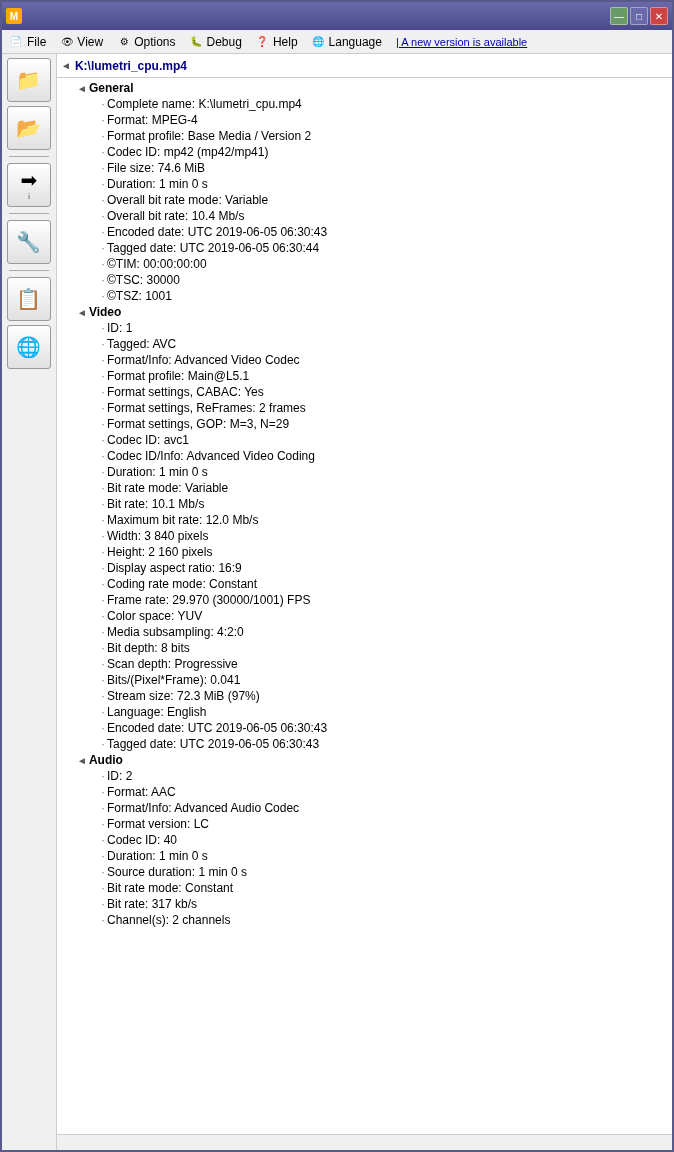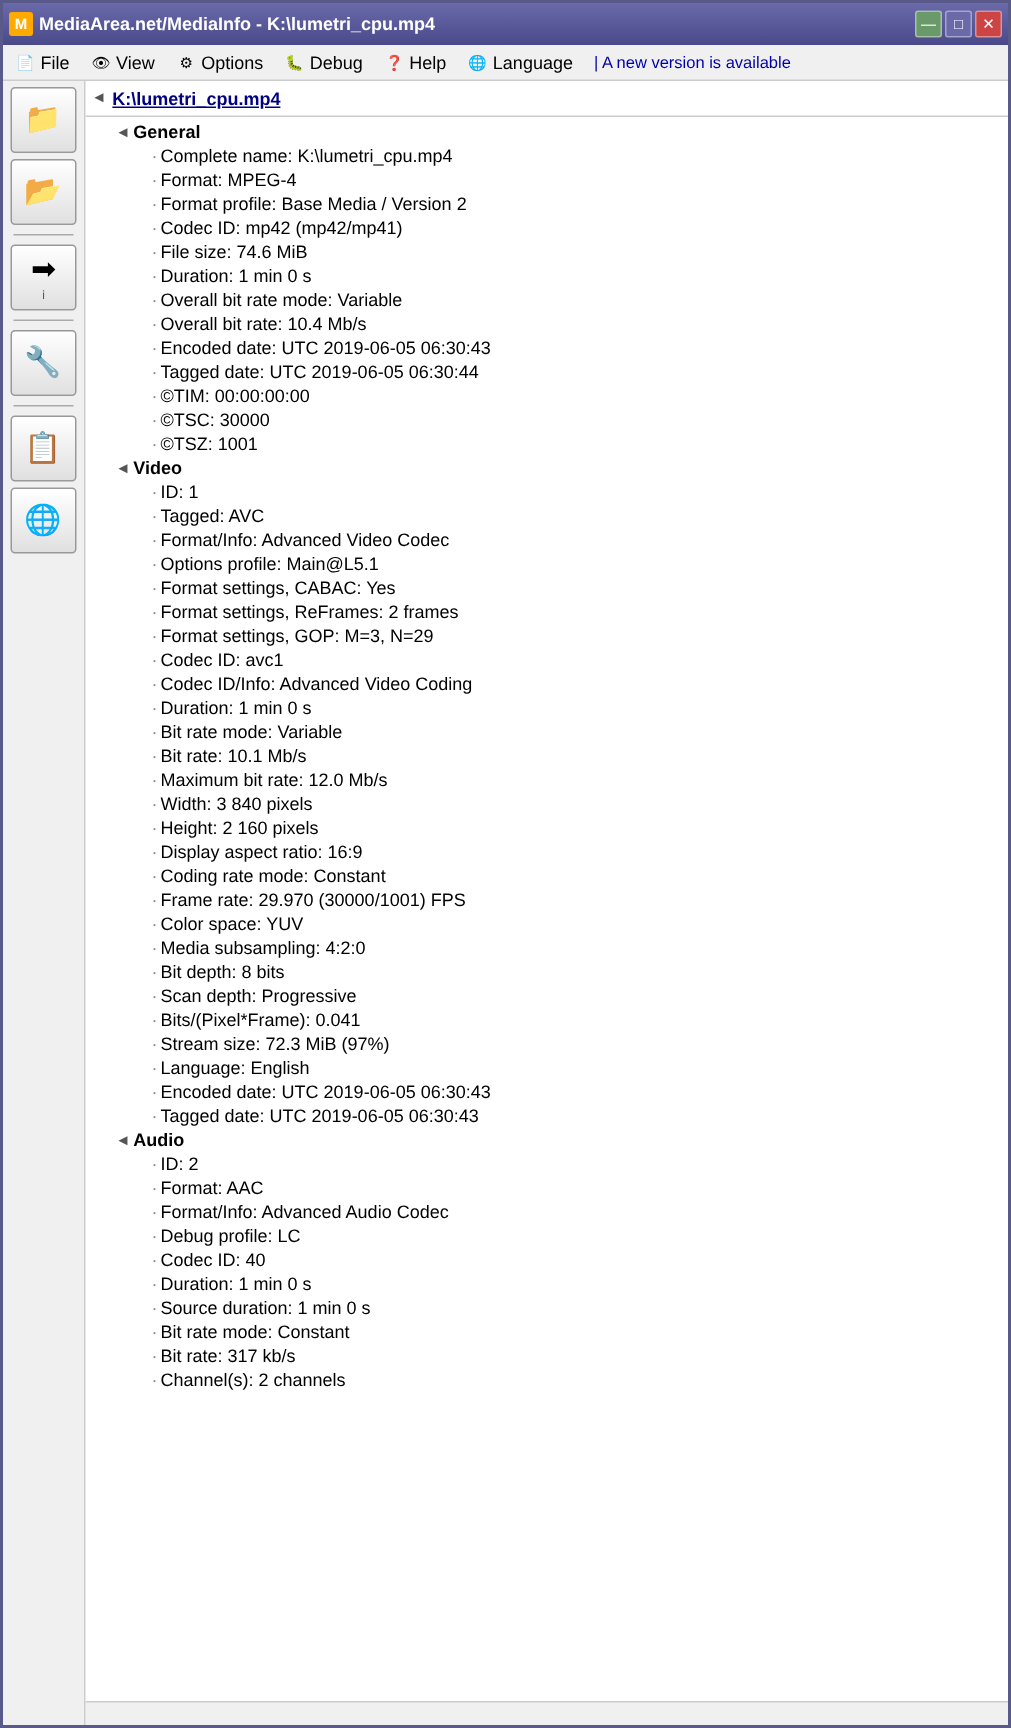--- a/index.html
+++ b/index.html
@@ -155,21 +155,20 @@
     }
     .path-arrow {
       color: #555;
       margin-right: 4px;
       font-size: 10px;
     }
     .path-text {
       font-size: 12px;
       color: #000080;
       font-weight: bold;
-      text-decoration: underline;
     }
     .tree-content {
       flex: 1;
       overflow-y: scroll;
       overflow-x: hidden;
       background: white;
       padding: 2px 0;
     }
     .tree-content::-webkit-scrollbar {
       width: 16px;
@@ -219,21 +218,20 @@
     }
   </style>
 </head>
 <body>
 
 <div class="window">
 
   <div class="title-bar">
     <div class="title-bar-left">
       <div class="title-icon">M</div>
-      <span class="title-text">MediaArea.net/MediaInfo - K:\lumetri_cpu.mp4</span>
     </div>
     <div class="title-bar-controls">
       <div class="title-btn minimize">—</div>
       <div class="title-btn maximize">□</div>
       <div class="title-btn close">✕</div>
     </div>
   </div>
 
   <div class="menu-bar">
     <div class="menu-item">
@@ -253,21 +251,21 @@
       <span>Debug</span>
     </div>
     <div class="menu-item">
       <span class="menu-icon">❓</span>
       <span>Help</span>
     </div>
     <div class="menu-item">
       <span class="menu-icon">🌐</span>
       <span>Language</span>
     </div>
-    <div class="menu-item" style="color:#0000aa; font-size:11px;">
+    <div class="menu-item" style="color:#0000aa; font-size:11px;text-decoration:underline;">
       <span>| A new version is available</span>
     </div>
   </div>
 
   <div class="content-area">
 
     <div class="sidebar">
       <div class="sidebar-btn">
         <span class="sidebar-icon">📁</span>
       </div>
@@ -375,21 +373,21 @@
             <div class="tree-item">
               <span class="tree-item-prefix">·</span>
               <span>Tagged: AVC</span>
             </div>
             <div class="tree-item">
               <span class="tree-item-prefix">·</span>
               <span>Format/Info: Advanced Video Codec</span>
             </div>
             <div class="tree-item">
               <span class="tree-item-prefix">·</span>
-              <span>Options profile: Main@L5.1</span>
+              <span>Format profile: Main@L5.1</span>
             </div>
             <div class="tree-item">
               <span class="tree-item-prefix">·</span>
               <span>Format settings, CABAC: Yes</span>
             </div>
             <div class="tree-item">
               <span class="tree-item-prefix">·</span>
               <span>Format settings, ReFrames: 2 frames</span>
             </div>
             <div class="tree-item">
@@ -492,21 +490,21 @@
             <div class="tree-item">
               <span class="tree-item-prefix">·</span>
               <span>Format: AAC</span>
             </div>
             <div class="tree-item">
               <span class="tree-item-prefix">·</span>
               <span>Format/Info: Advanced Audio Codec</span>
             </div>
             <div class="tree-item">
               <span class="tree-item-prefix">·</span>
-              <span>Debug profile: LC</span>
+              <span>Format version: LC</span>
             </div>
             <div class="tree-item">
               <span class="tree-item-prefix">·</span>
               <span>Codec ID: 40</span>
             </div>
             <div class="tree-item">
               <span class="tree-item-prefix">·</span>
               <span>Duration: 1 min 0 s</span>
             </div>
             <div class="tree-item">

